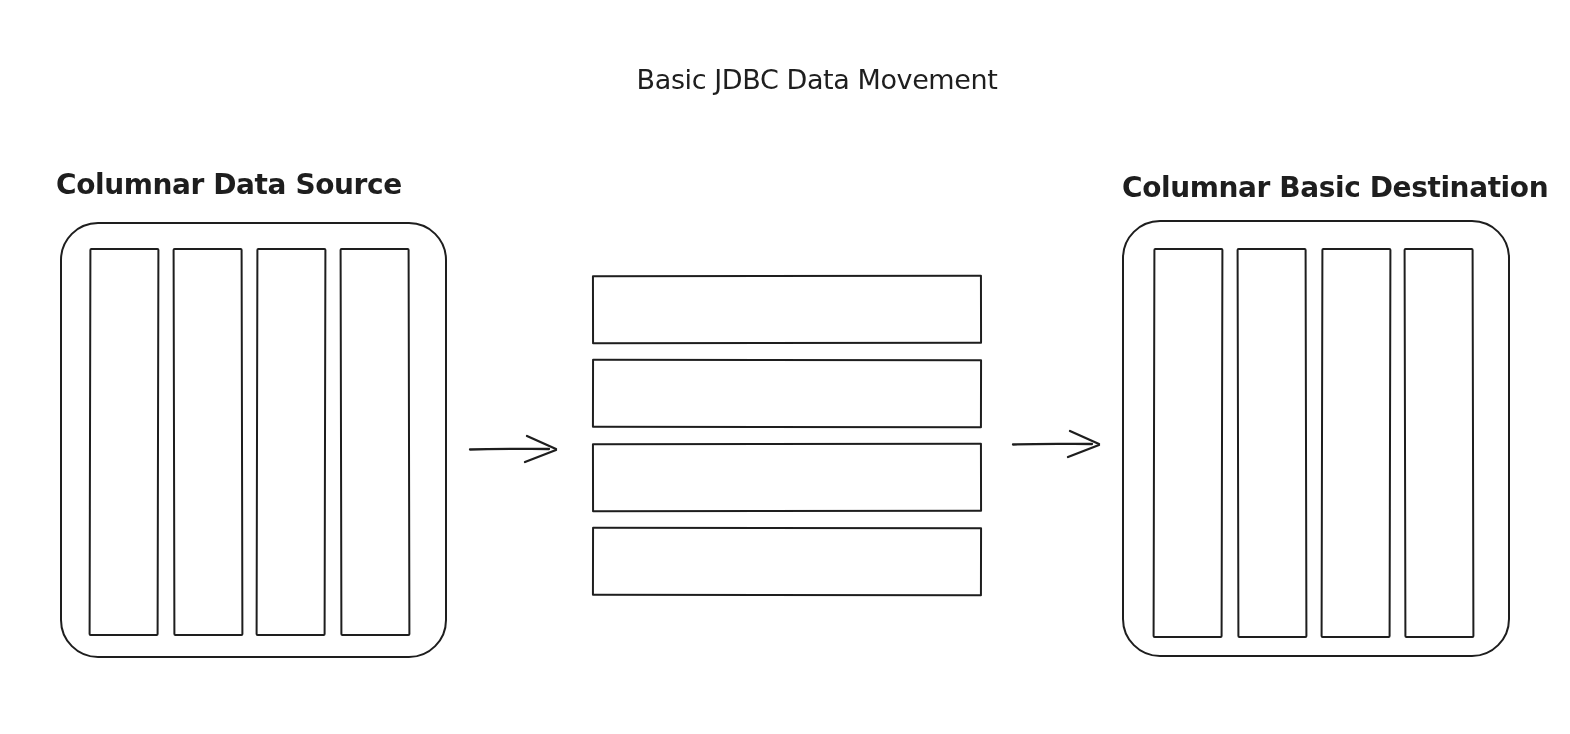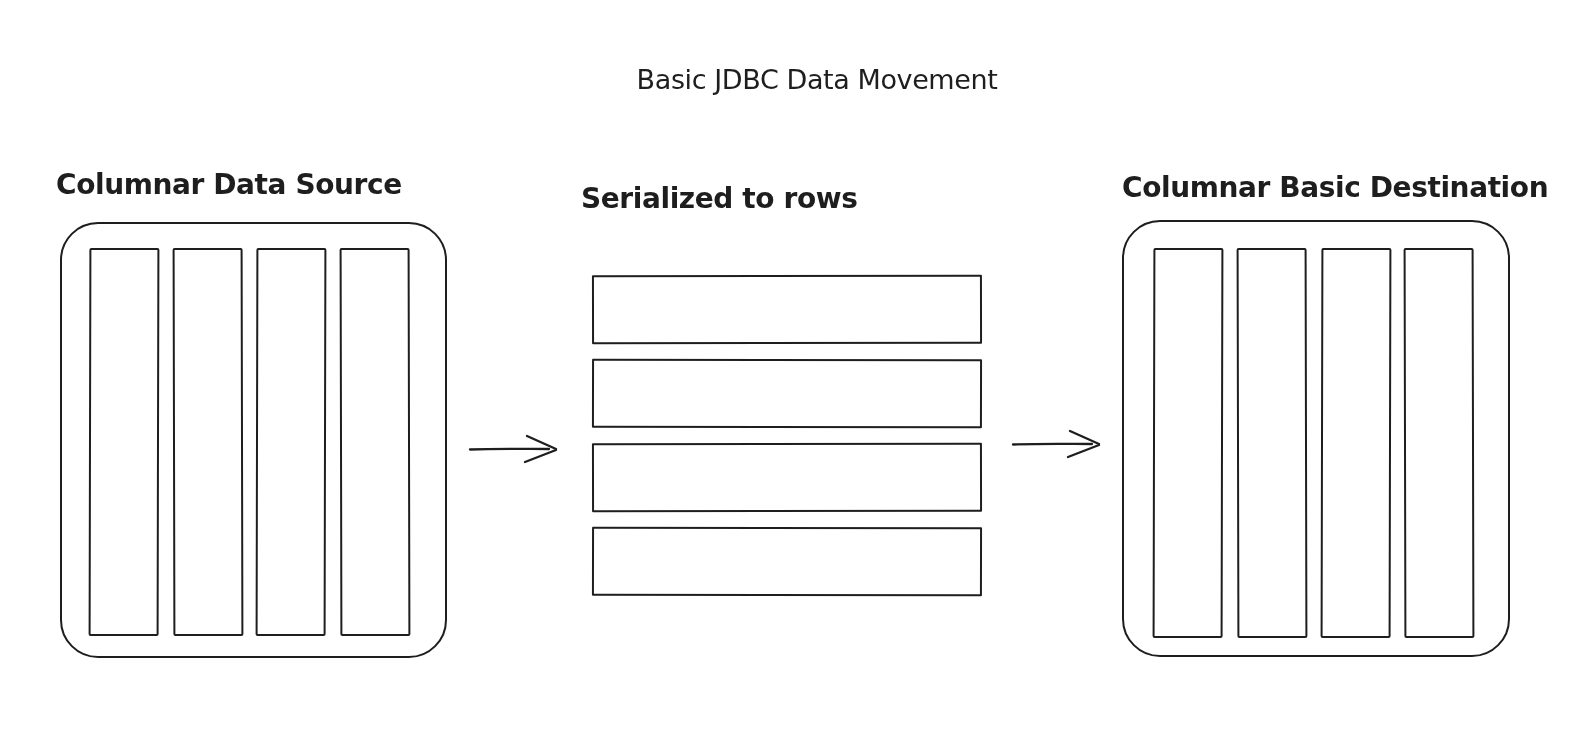--- a/index.html
+++ b/index.html
@@ -105,21 +105,20 @@
       <div class="column"></div>
       <div class="column"></div>
     </div>
 
   <svg class="arrow arrow-1" viewBox="0 0 95 50">
     <path d="M3,25.5 C30,24.5 58,25 82,25"></path>
     <path d="M60,12 L89,25"></path>
     <path d="M58,38 L89,26"></path>
   </svg>
 
-  <div class="label label-serialized">Serialized to rows</div>
   <div class="rows">
     <div class="row"></div>
   <div class="row"></div>
       <div class="row"></div>
       <div class="row"></div>
     </div>
 
   <svg class="arrow arrow-2" viewBox="0 0 95 50">
     <path d="M3,25.5 C30,24.5 58,25 82,25"></path>
     <path d="M60,12 L89,25"></path>

